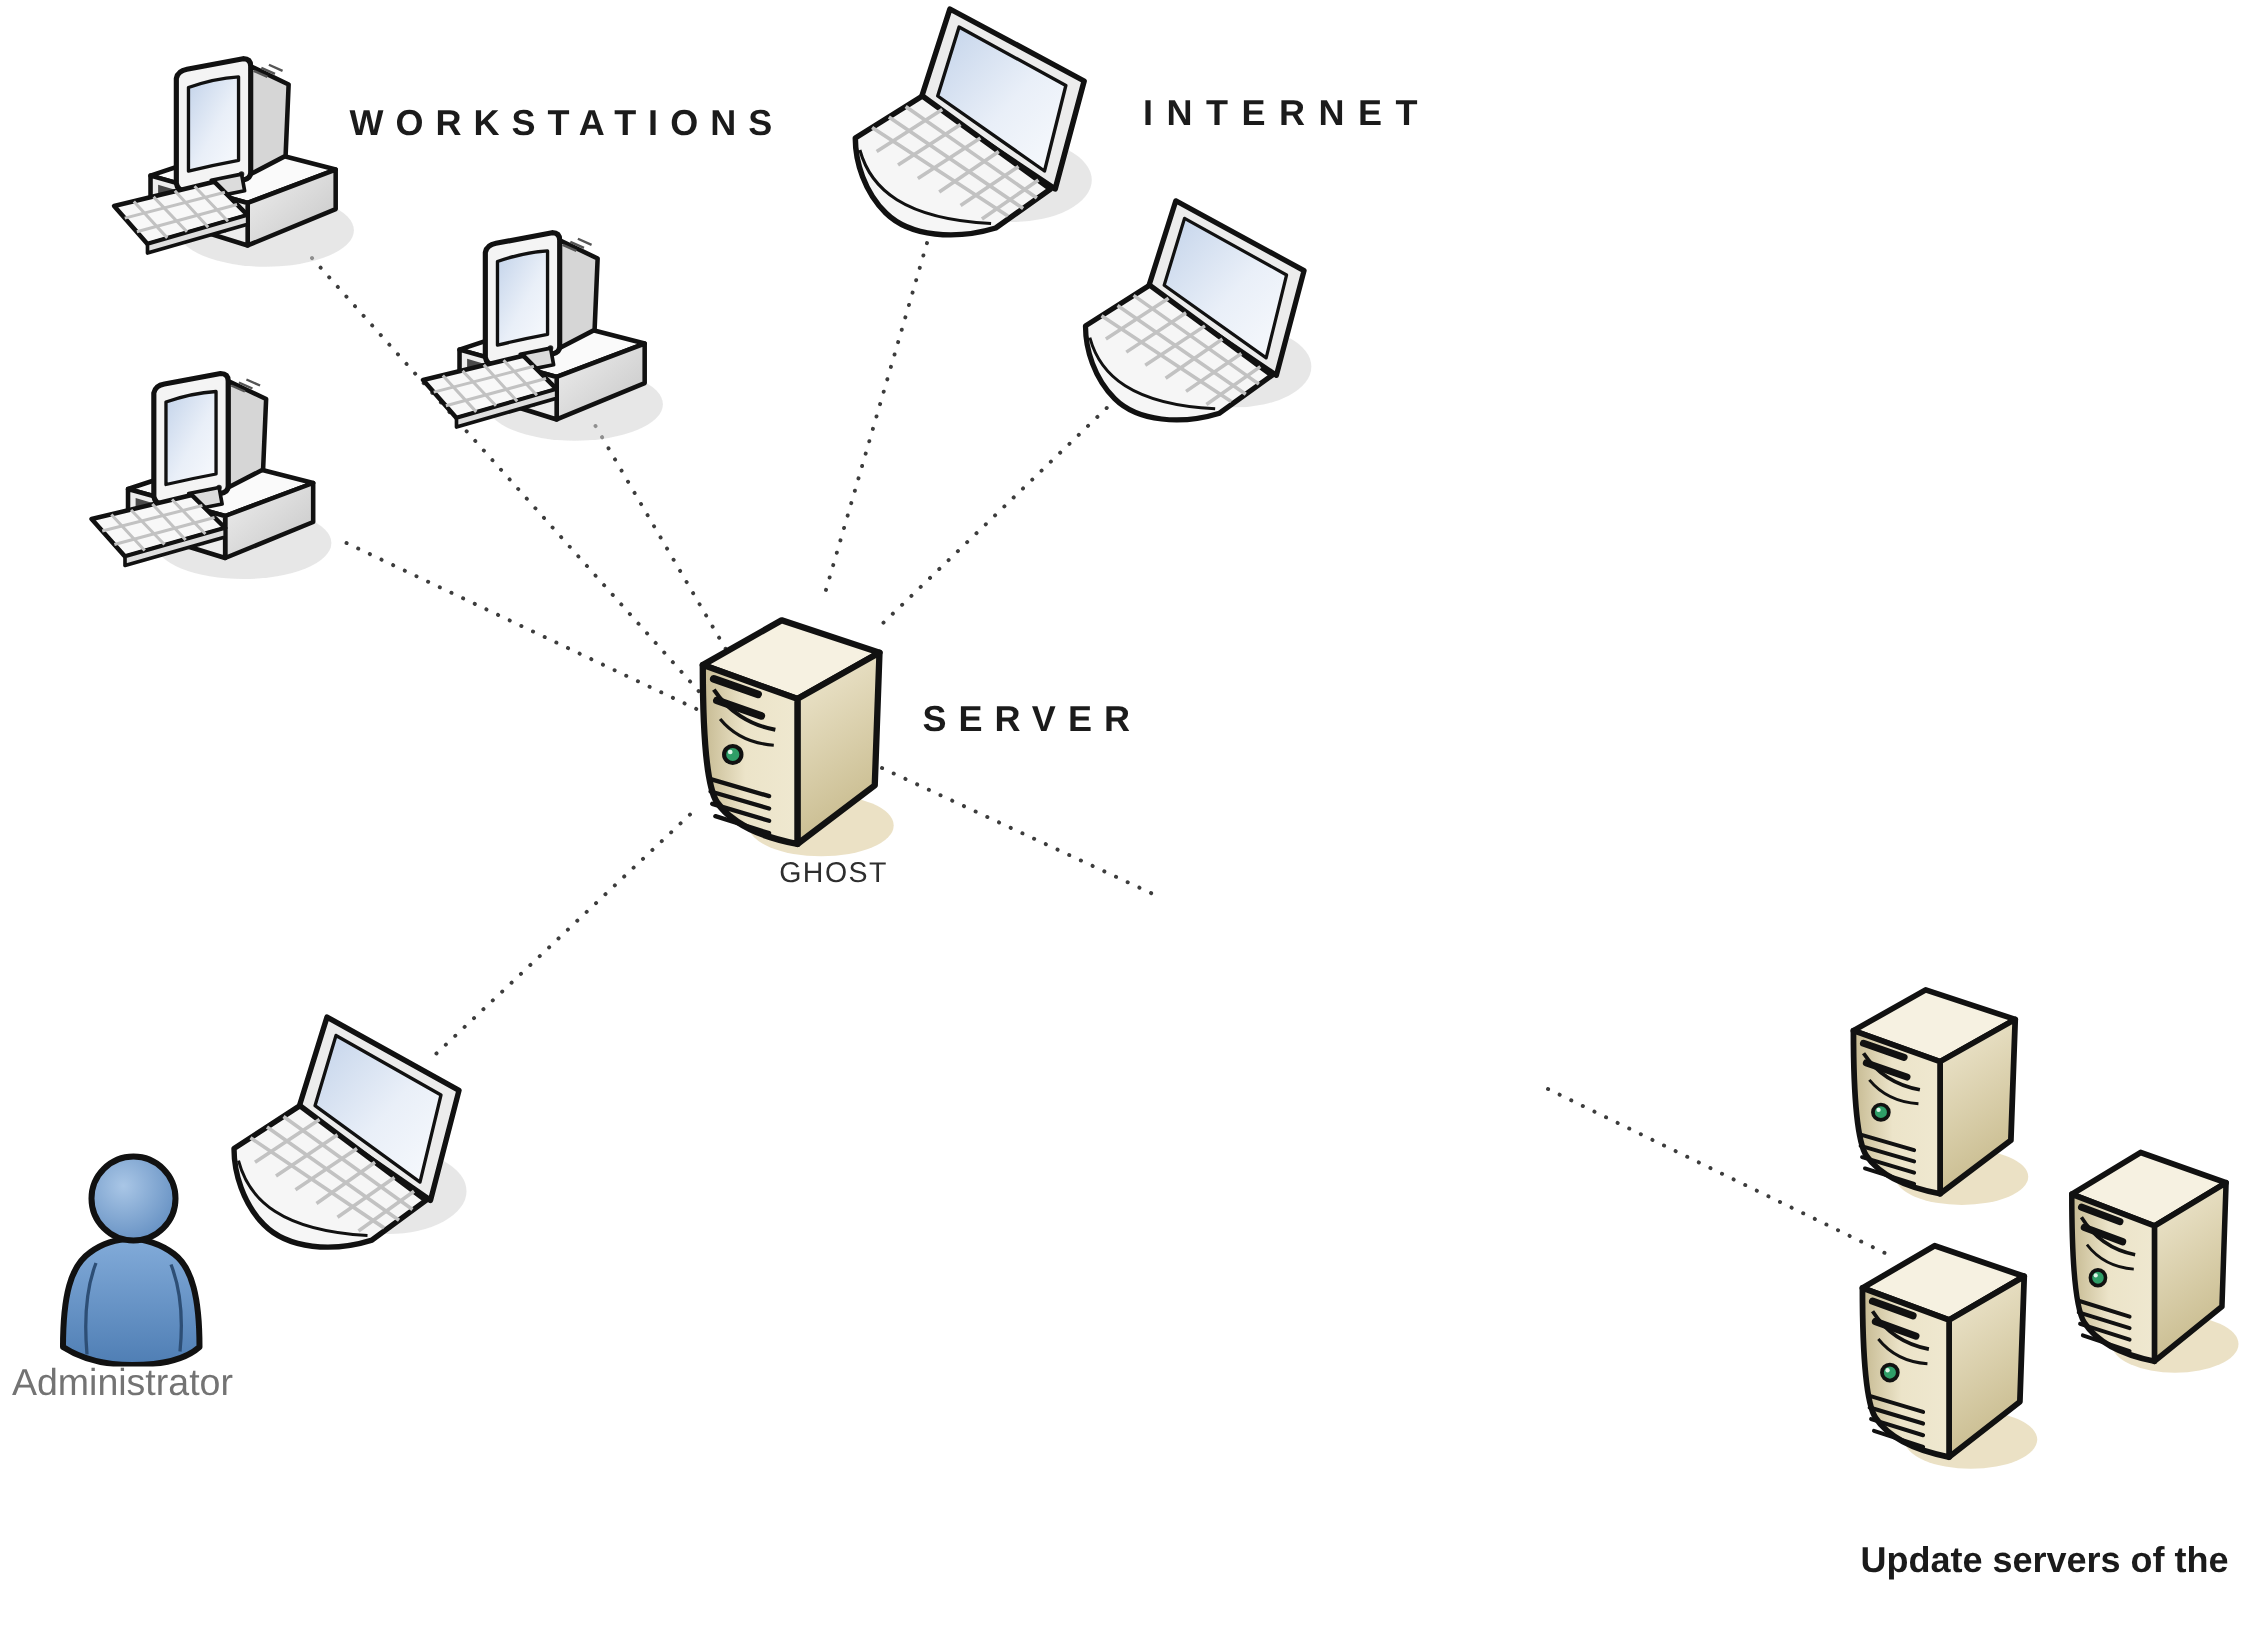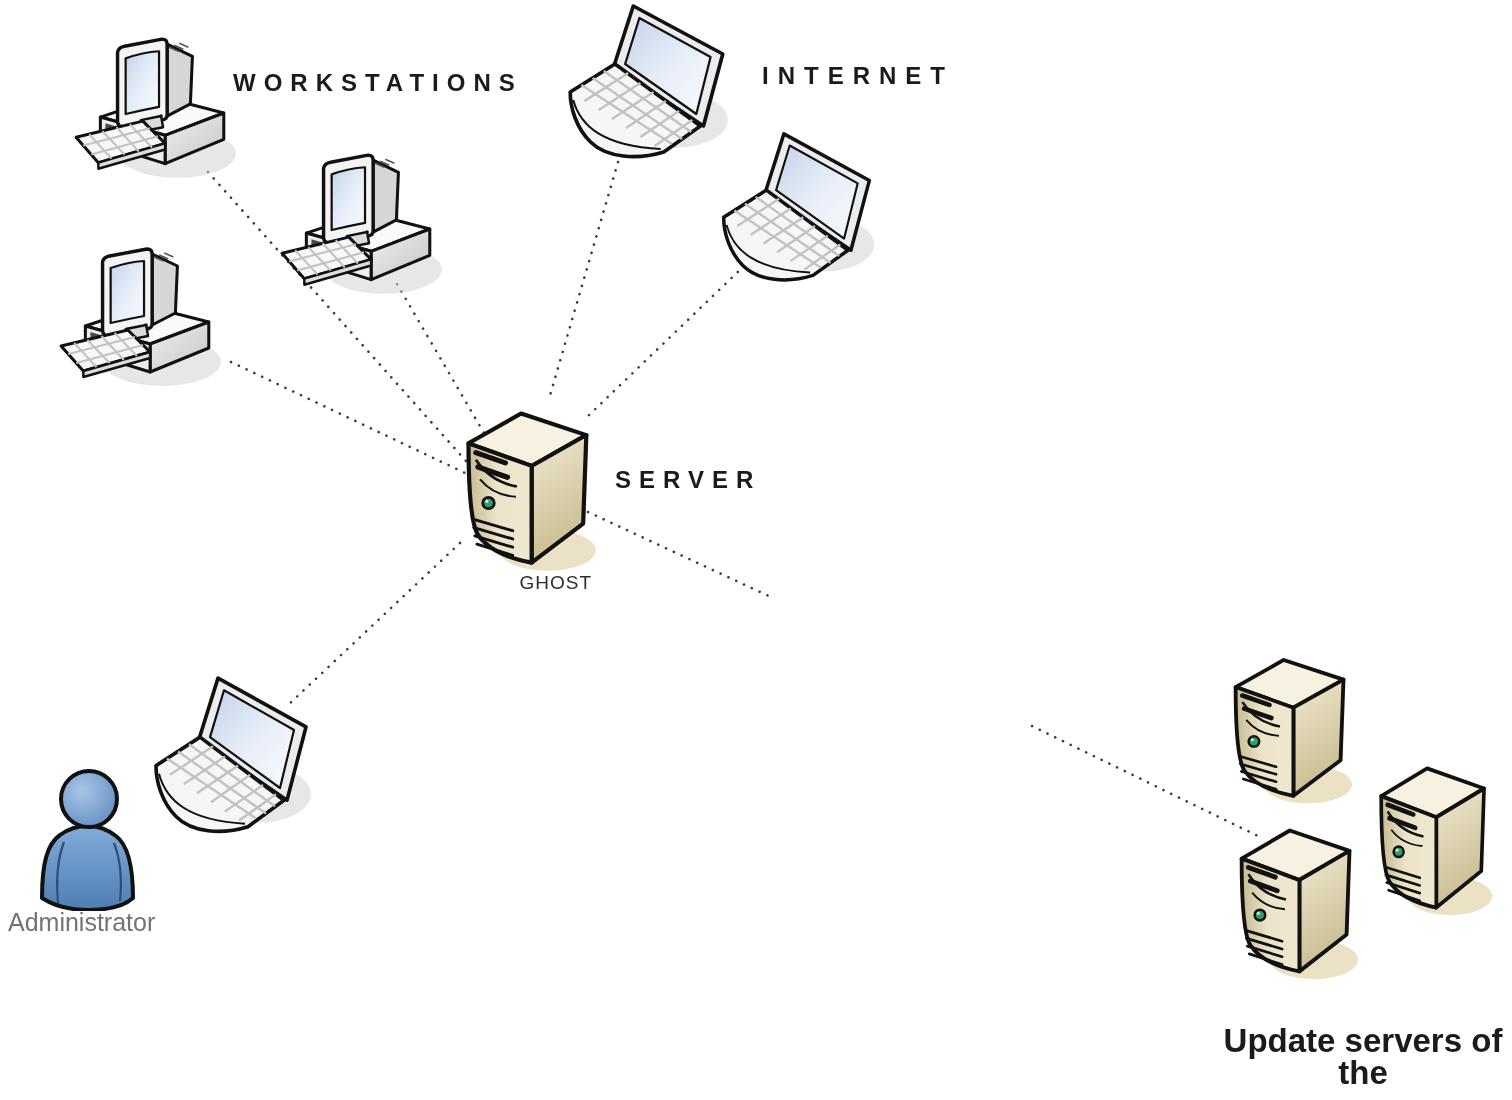--- a/index.html
+++ b/index.html
@@ -7,21 +7,21 @@
     position:relative;width:1512px;height:1100px;background:#ffffff;overflow:hidden;
     font-family:"Liberation Sans",sans-serif;
   }
   .layer{position:absolute;left:0;top:0;width:100%;height:100%;}
   .node{position:absolute;}
   .node svg{display:block;width:100%;height:100%;}
   .lbl{position:absolute;color:#1b1b1b;white-space:nowrap;}
   .lbl.caps{font-weight:bold;font-size:24px;letter-spacing:8px;}
   .lbl.small{font-size:19px;color:#2e2e2e;letter-spacing:1px;}
   .lbl.plain{font-size:25px;color:#737373;}
-  .lbl.bold2{font-weight:bold;font-size:33px;line-height:32px;text-align:center;white-space:normal;}
+  .lbl.bold2{font-weight:bold;font-size:24px;line-height:32px;text-align:center;white-space:normal;}
   .lbl span{display:block;}
   #defs-holder{position:absolute;width:0;height:0;overflow:hidden;}
 </style>
 </head>
 <body>
 
 <div class="canvas">
 
   <svg id="defs-holder" aria-hidden="true">
     <defs>

